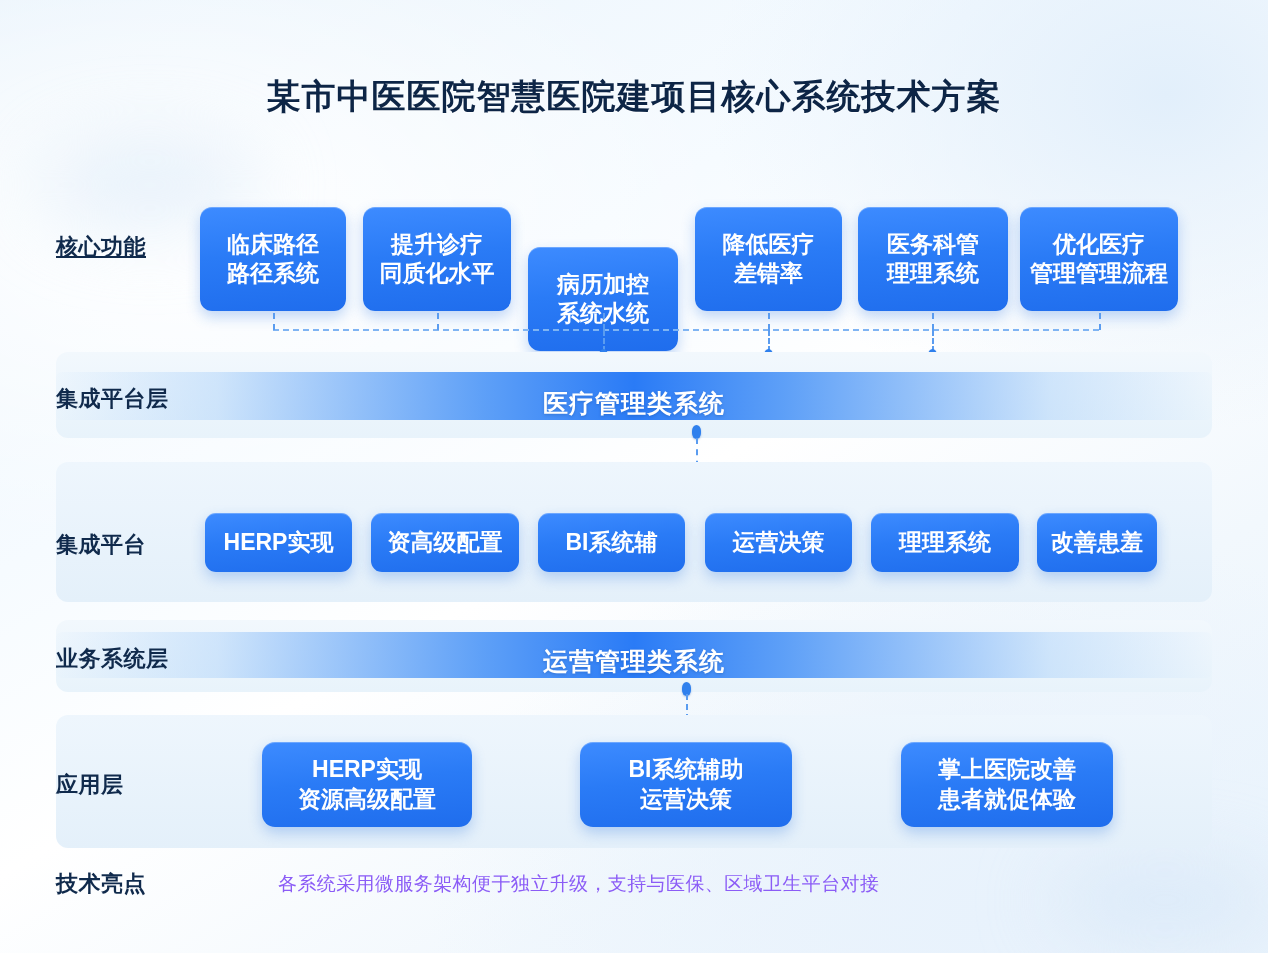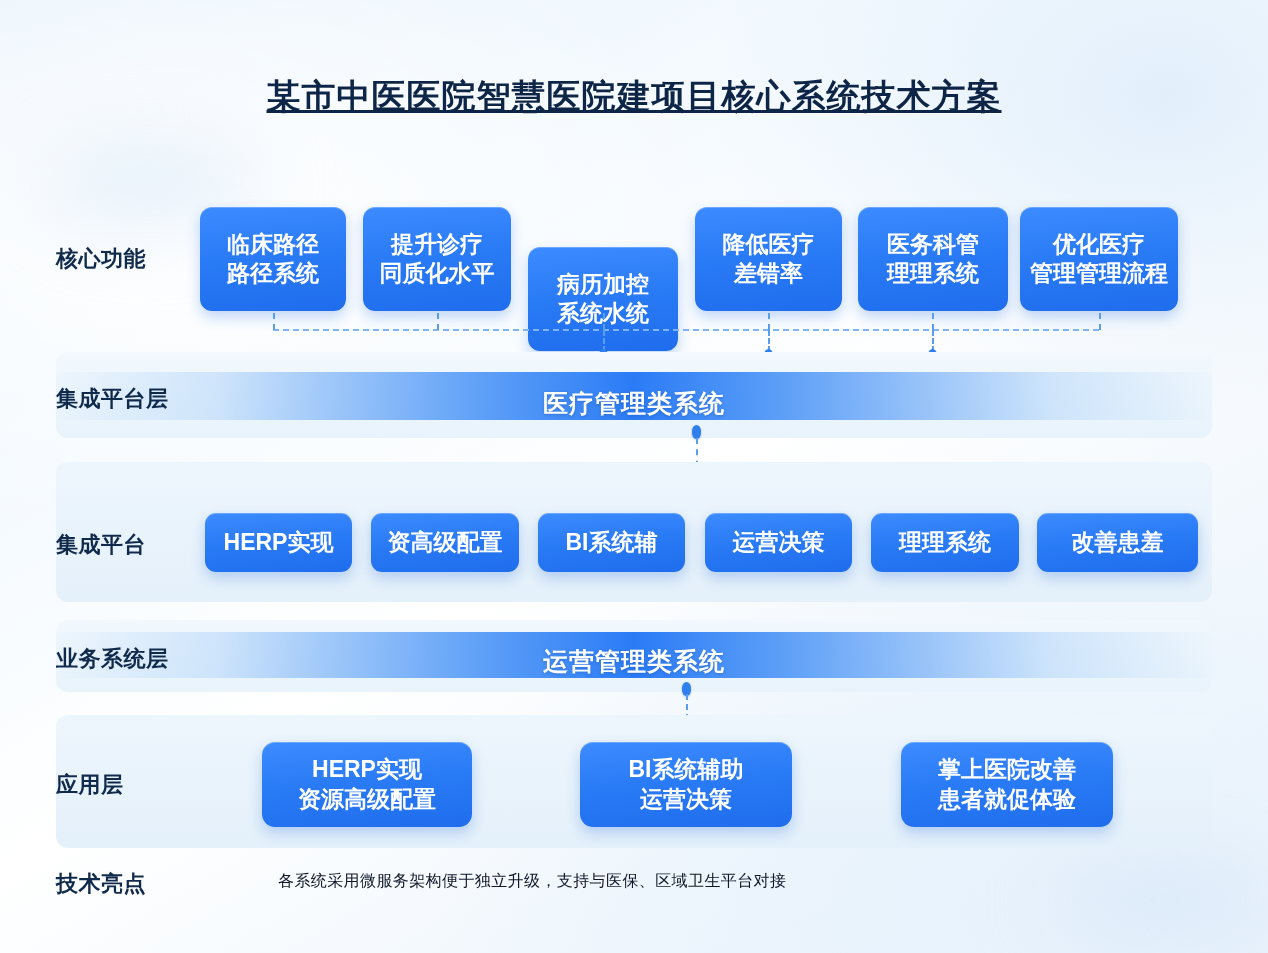--- a/index.html
+++ b/index.html
@@ -38,21 +38,20 @@
   .title-wrap {
     position: absolute; left: 0; top: 74px; width: 1268px;
     text-align: center;
   }
   .title {
     font-size: 34px;
     font-weight: 700;
     letter-spacing: 1px;
     color: #0d2546;
     text-shadow: 0 1px 0 rgba(255,255,255,.7);
-    text-decoration: underline;
   }
 
   
   .row { position: absolute; left: 0; width: 1268px; }
 
   .row-label {
     position: absolute;
     left: 56px;
     font-size: 22px;
     font-weight: 700;
@@ -142,40 +141,40 @@
   
   .footer-label {
     position: absolute;
     left: 56px; top: 869px;
     font-size: 22px; font-weight: 700; color: #102a4c;
     letter-spacing: .5px;
   }
   .footer-text {
     position: absolute;
     left: 278px; top: 871px;
-    font-size: 16px;
-    color: #0f172a;
+    font-size: 19px;
+    color: #8b5cf6;
     letter-spacing: .4px;
     white-space: nowrap;
   }
 </style>
 </head>
 <body>
 
 <div class="page">
 
   <div class="blob a"></div>
   <div class="blob b"></div>
 
   <div class="title-wrap">
     <div class="title">某市中医医院智慧医院建项目核心系统技术方案</div>
   </div>
 
   <div class="row" style="top:0;">
-    <div class="row-label" style="top:244px;">核心功能</div>
+    <div class="row-label" style="top:232px;text-decoration:underline;">核心功能</div>
 
     <div class="card core" style="left:200px;  top:207px; width:146px; height:104px;">临床路径
 路径系统</div>
     <div class="card core" style="left:363px;  top:207px; width:148px; height:104px;">提升诊疗
 同质化水平</div>
     <div class="card core" style="left:528px;  top:207px; width:150px; height:104px;margin-top:40px;">病历加控
 系统水统</div>
     <div class="card core" style="left:695px;  top:207px; width:147px; height:104px;">降低医疗
 差错率</div>
     <div class="card core" style="left:858px;  top:207px; width:150px; height:104px;">医务科管
@@ -236,21 +235,21 @@
   <div class="row" style="top:0;">
     <div class="band shelf" style="top:462px; height:140px;"></div>
 
     <div class="row-label" style="top:530px;">集成平台</div>
 
     <div class="card plat" style="left:205px;  top:513px; width:147px; height:59px;">HERP实现</div>
     <div class="card plat" style="left:371px;  top:513px; width:148px; height:59px;">资高级配置</div>
     <div class="card plat" style="left:538px;  top:513px; width:147px; height:59px;">BI系统辅</div>
     <div class="card plat" style="left:705px;  top:513px; width:147px; height:59px;">运营决策</div>
     <div class="card plat" style="left:871px;  top:513px; width:148px; height:59px;">理理系统</div>
-    <div class="card plat" style="left:1037px; top:513px; width:161px; height:59px;">改善患羞</div>
+    <div class="card plat" style="left:1037px; top:513px; width:120px; height:59px;">改善患羞</div>
   </div>
 
   <div class="row" style="top:0;">
     <div class="band" style="top:620px; height:72px;"></div>
     <div class="band-bar" style="top:632px; height:46px;">
       <span class="band-bar-text">运营管理类系统</span>
     </div>
     <div class="row-label" style="top:644px;">业务系统层</div>
   </div>
 

